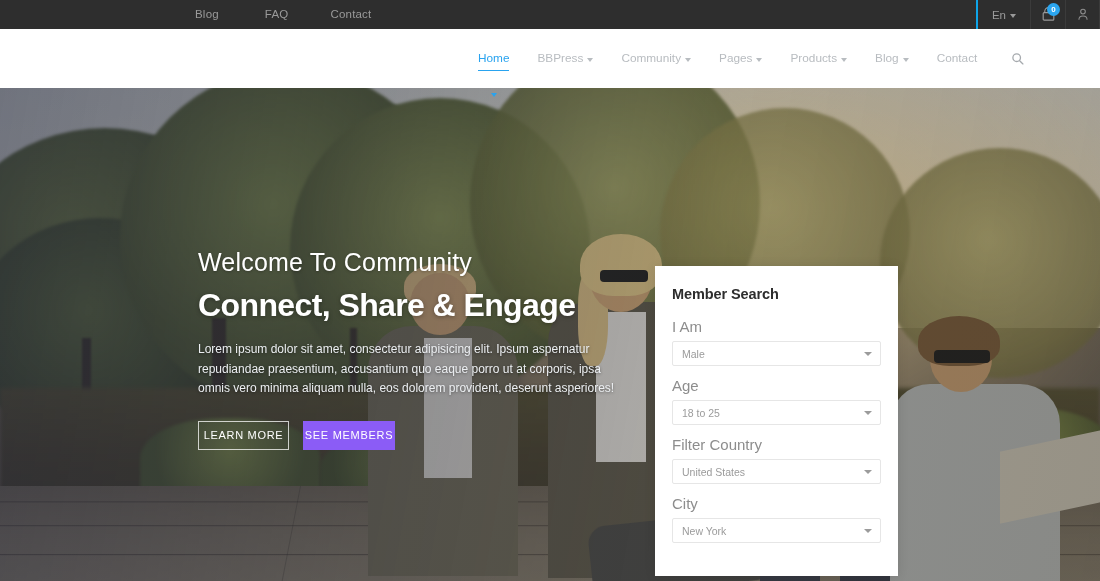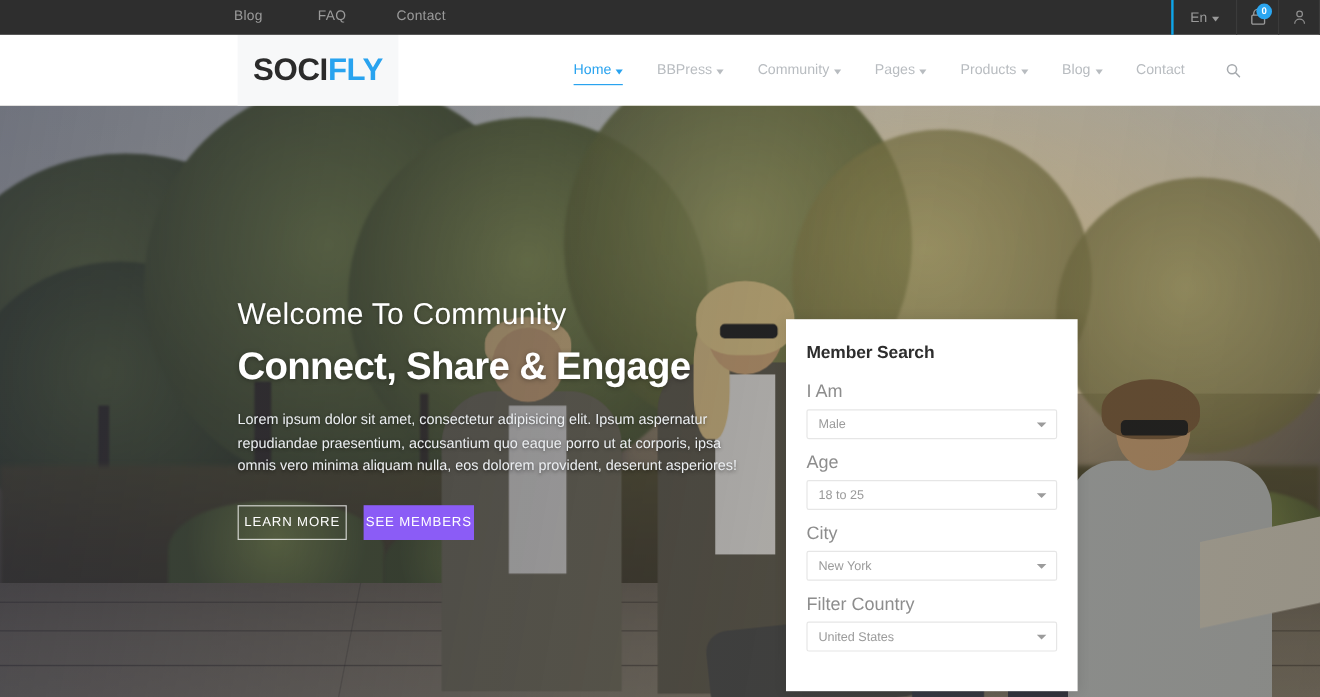--- a/index.html
+++ b/index.html
@@ -144,21 +144,21 @@
   .nav-item:first-child { padding-left: 0; }
   .nav-item .caret {
     width: 0; height: 0;
     border-left: 3.5px solid transparent;
     border-right: 3.5px solid transparent;
     border-top: 4px solid #b8bcc0;
     display: inline-block;
     position: relative;
     top: 1px;
   }
-  .nav-item.active { color: #29a3ef; }
+  .nav-item.active { color: #29a3ef; flex-direction: column; }
   .nav-item.active .caret { border-top-color: #29a3ef; }
   .nav-item.active::after {
     content: "";
     position: absolute;
     left: 0;
     right: 14px;
     bottom: 17px;
     height: 1px;
     background: #29a3ef;
   }
@@ -422,25 +422,20 @@
       <div class="icon-cell">
         <svg width="14" height="15" viewBox="0 0 24 24" fill="none" stroke="#8e8e8e" stroke-width="1.8">
           <circle cx="12" cy="7" r="4"></circle>
           <path d="M5 21c0-4 3.2-6.5 7-6.5s7 2.5 7 6.5"></path>
         </svg>
       </div>
     </div>
   </div>
 
   <div class="header">
-    <div class="logo-box">
-      <div class="logo-text">
-        <span class="a">SOCI</span><span class="b">FLY</span>
-      </div>
-    </div>
 
     <nav class="mainnav">
       <a class="nav-item active" href="#">
         <span>Home</span>
         <span class="caret"></span>
       </a>
       <a class="nav-item" href="#">
         <span>BBPress</span>
         <span class="caret"></span>
       </a>
@@ -553,31 +548,31 @@
 
       <div class="field">
         <span class="field-label">Age</span>
         <div class="select">
           <span>18 to 25</span>
           <span class="arrow"></span>
         </div>
       </div>
 
       <div class="field">
+        <span class="field-label">Filter Country</span>
+        <div class="select">
+          <span>United States</span>
+          <span class="arrow"></span>
+        </div>
+      </div>
+
+      <div class="field">
         <span class="field-label">City</span>
         <div class="select">
           <span>New York</span>
           <span class="arrow"></span>
         </div>
       </div>
 
-      <div class="field">
-        <span class="field-label">Filter Country</span>
-        <div class="select">
-          <span>United States</span>
-          <span class="arrow"></span>
-        </div>
-      </div>
-
     </div>
   </div>
 
 </div>
 
 </body></html>

